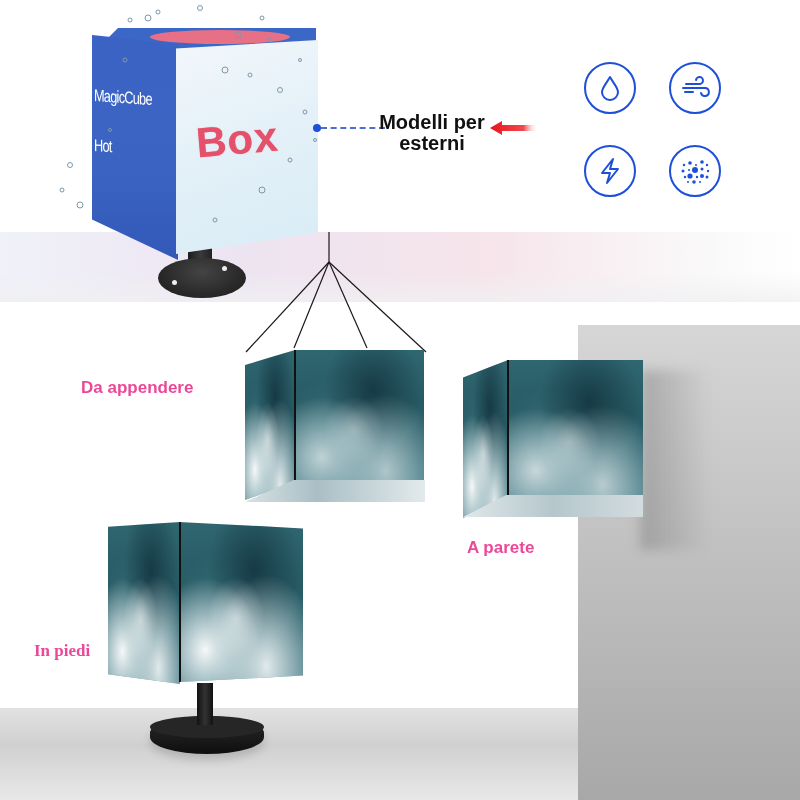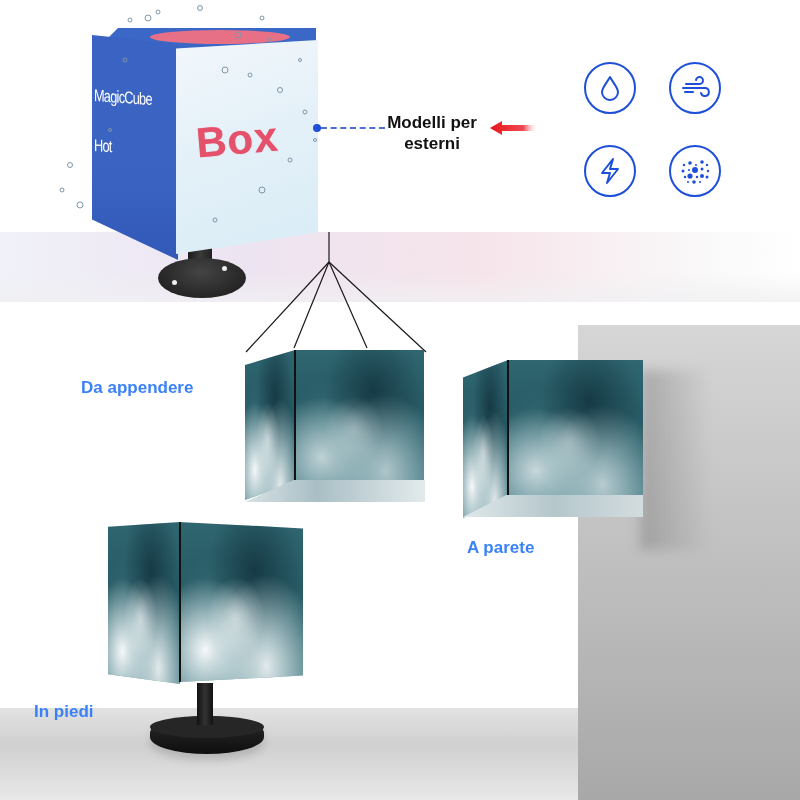--- a/index.html
+++ b/index.html
@@ -68,21 +68,21 @@
       left: 158px; top: 258px; width: 88px; height: 40px; border-radius: 50%;
       background: radial-gradient(ellipse at 50% 35%, #444 0%, #2a2a2a 60%, #1b1b1b 100%);
     }
     .hero-base-hole { width: 5px; height: 5px; background: #eee; border-radius: 50%; }
 
     
     .callout-dot { left: 313px; top: 124px; width: 8px; height: 8px; border-radius: 50%; background: #1d4fd8; }
     .callout-line { left: 321px; top: 127px; width: 64px; height: 0; border-top: 2px dashed #4f6fd0; }
     .callout-label {
       left: 372px; top: 112px; width: 120px; text-align: center;
-      font-size: 17px; font-weight: bold; color: #111; line-height: 21px;
+      font-size: 20px; font-weight: bold; color: #111; line-height: 21px;
     }
     .callout-arrow { left: 490px; top: 121px; width: 48px; height: 14px; }
 
     
     .icon-circle {
       width: 52px; height: 52px; border: 2px solid #1d4fd8; border-radius: 50%;
       display: flex; align-items: center; justify-content: center;
     }
 
     
@@ -133,21 +133,21 @@
     .stand-base {
       left: 150px; top: 716px; width: 114px; height: 38px; border-radius: 50% / 45%;
       background: linear-gradient(180deg, #2a2a2a 0%, #1a1a1a 60%, #0e0e0e 100%);
       box-shadow: 0 6px 8px rgba(0,0,0,0.15);
     }
     .stand-base::before {
       content: ""; position: absolute; left: 0; top: 0; width: 114px; height: 22px; border-radius: 50%;
       background: #262626;
     }
 
-    .mode-label { font-size: 17px; font-weight: bold; color: #3b82f6; white-space: nowrap; }
+    .mode-label { font-size: 17px; font-weight: bold; color: #ec4899; white-space: nowrap; }
   </style>
 </head>
 <body>
 
 <div class="abs floor-band"></div>
 <div class="abs wall"></div>
 <div class="abs floor-bottom"></div>
 
 <div>
   <div class="abs hero-post"></div>
@@ -287,13 +287,13 @@
 <div>
   <div class="abs stand-base"></div>
   <div class="abs stand-post"></div>
   <div class="abs stand-left ocean">
       <div class="abs foam" style="inset:0;"></div>
     </div>
   <div class="abs stand-front ocean edge">
       <div class="abs foam" style="inset:0;"></div>
     </div>
 </div>
-<div class="abs mode-label" style="left:34px; top:702px;">In piedi</div>
+<div class="abs mode-label" style="left:34px; top:641px;font-family:Liberation Serif, serif;">In piedi</div>
 
 </body></html>

